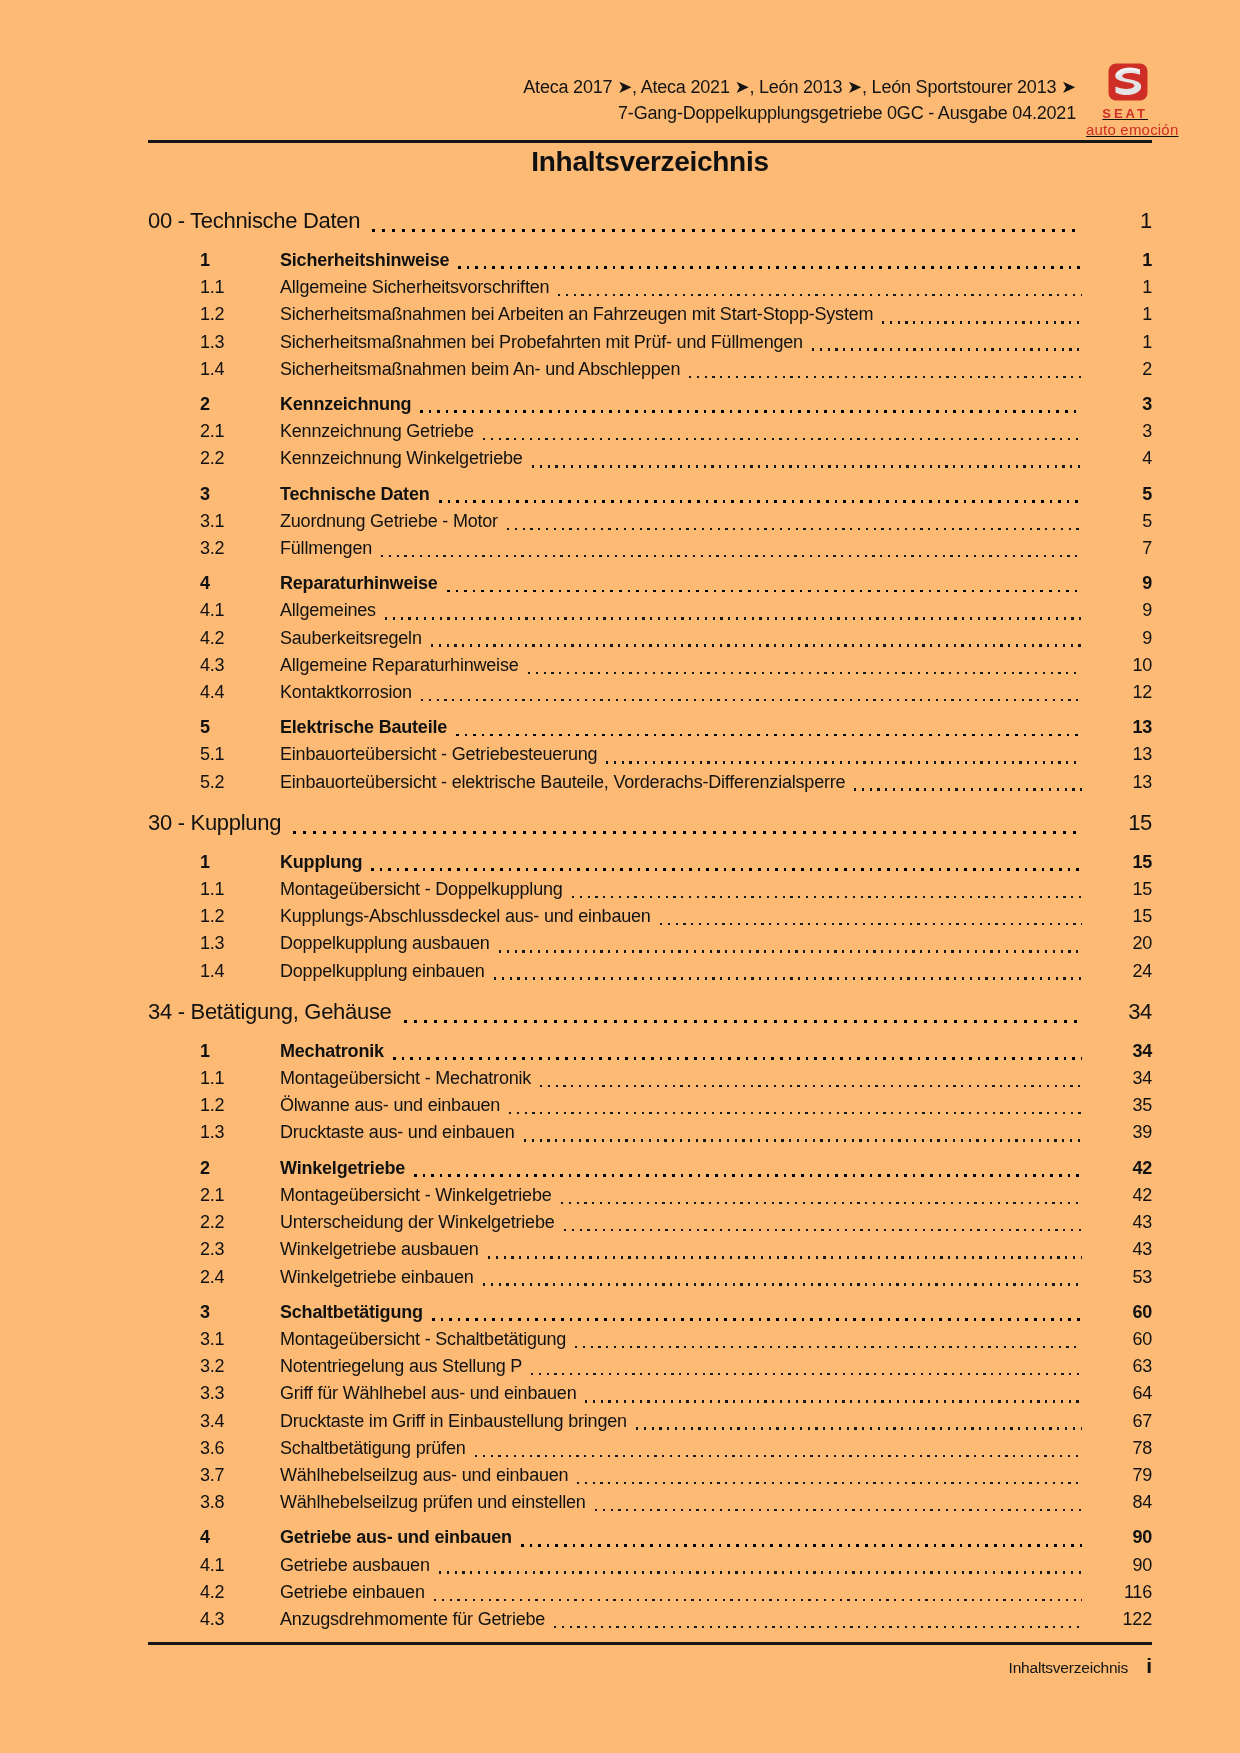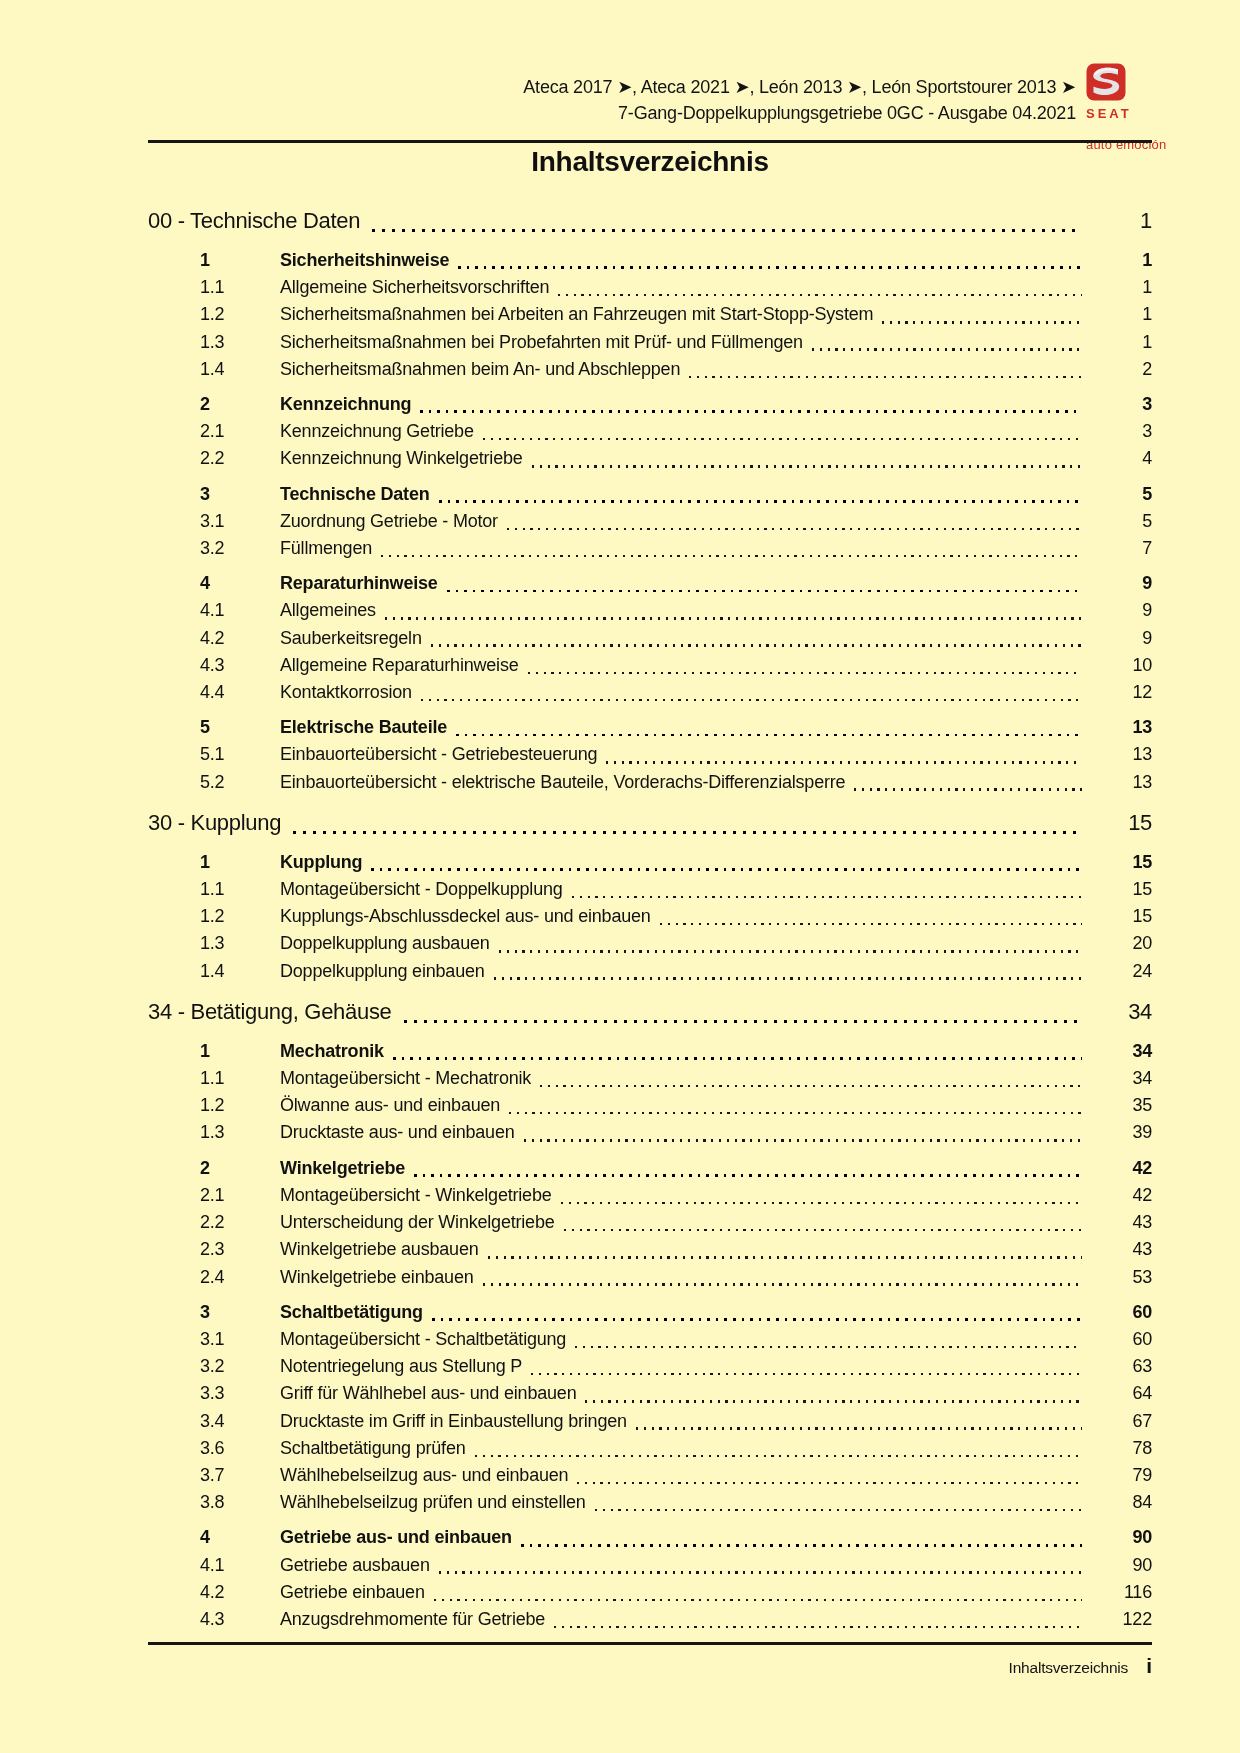--- a/index.html
+++ b/index.html
@@ -1,24 +1,24 @@
 <!DOCTYPE html>
 <html lang="de"><head>
 <meta charset="utf-8">
 <style>
   html,body{margin:0;padding:0;background:#fff;}
   body{font-family:"Liberation Sans","DejaVu Sans",sans-serif;color:#111;}
-  .page{position:relative;width:1240px;height:1753px;background:#fef9c3;overflow:hidden;}
+  .page{position:relative;width:1240px;height:1753px;background:#fdba74;overflow:hidden;}
 
   
   .header-text{position:absolute;top:74px;right:164px;text-align:right;
     font-size:18px;line-height:26px;color:#131313;letter-spacing:-0.2px;white-space:nowrap;}
-  .logo{position:absolute;top:63px;left:1086px;width:62px;text-align:left;}
+  .logo{position:absolute;top:63px;left:1086px;width:62px;text-align:right;text-decoration:underline;}
   .logo .brand{font-size:13px;font-weight:bold;color:#cf2e26;letter-spacing:3px;margin-top:1px;}
-  .logo .tagline{font-size:13px;color:#cf2e26;letter-spacing:0.2px;margin-top:16px;white-space:nowrap;}
+  .logo .tagline{font-size:15px;color:#cf2e26;letter-spacing:0.2px;margin-top:0px;white-space:nowrap;}
   .rule-top{position:absolute;top:140px;left:148px;width:1004px;height:2.5px;background:#161616;}
   .rule-bottom{position:absolute;top:1642px;left:148px;width:1004px;height:2.5px;background:#161616;}
 
   
   .page-title{position:absolute;top:146px;left:148px;width:1004px;text-align:center;
     font-size:28px;font-weight:bold;letter-spacing:-0.3px;color:#111;}
 
   
   .toc{position:absolute;top:194px;left:148px;width:1004px;}
   .row{display:flex;align-items:baseline;font-size:18px;line-height:27.2px;

